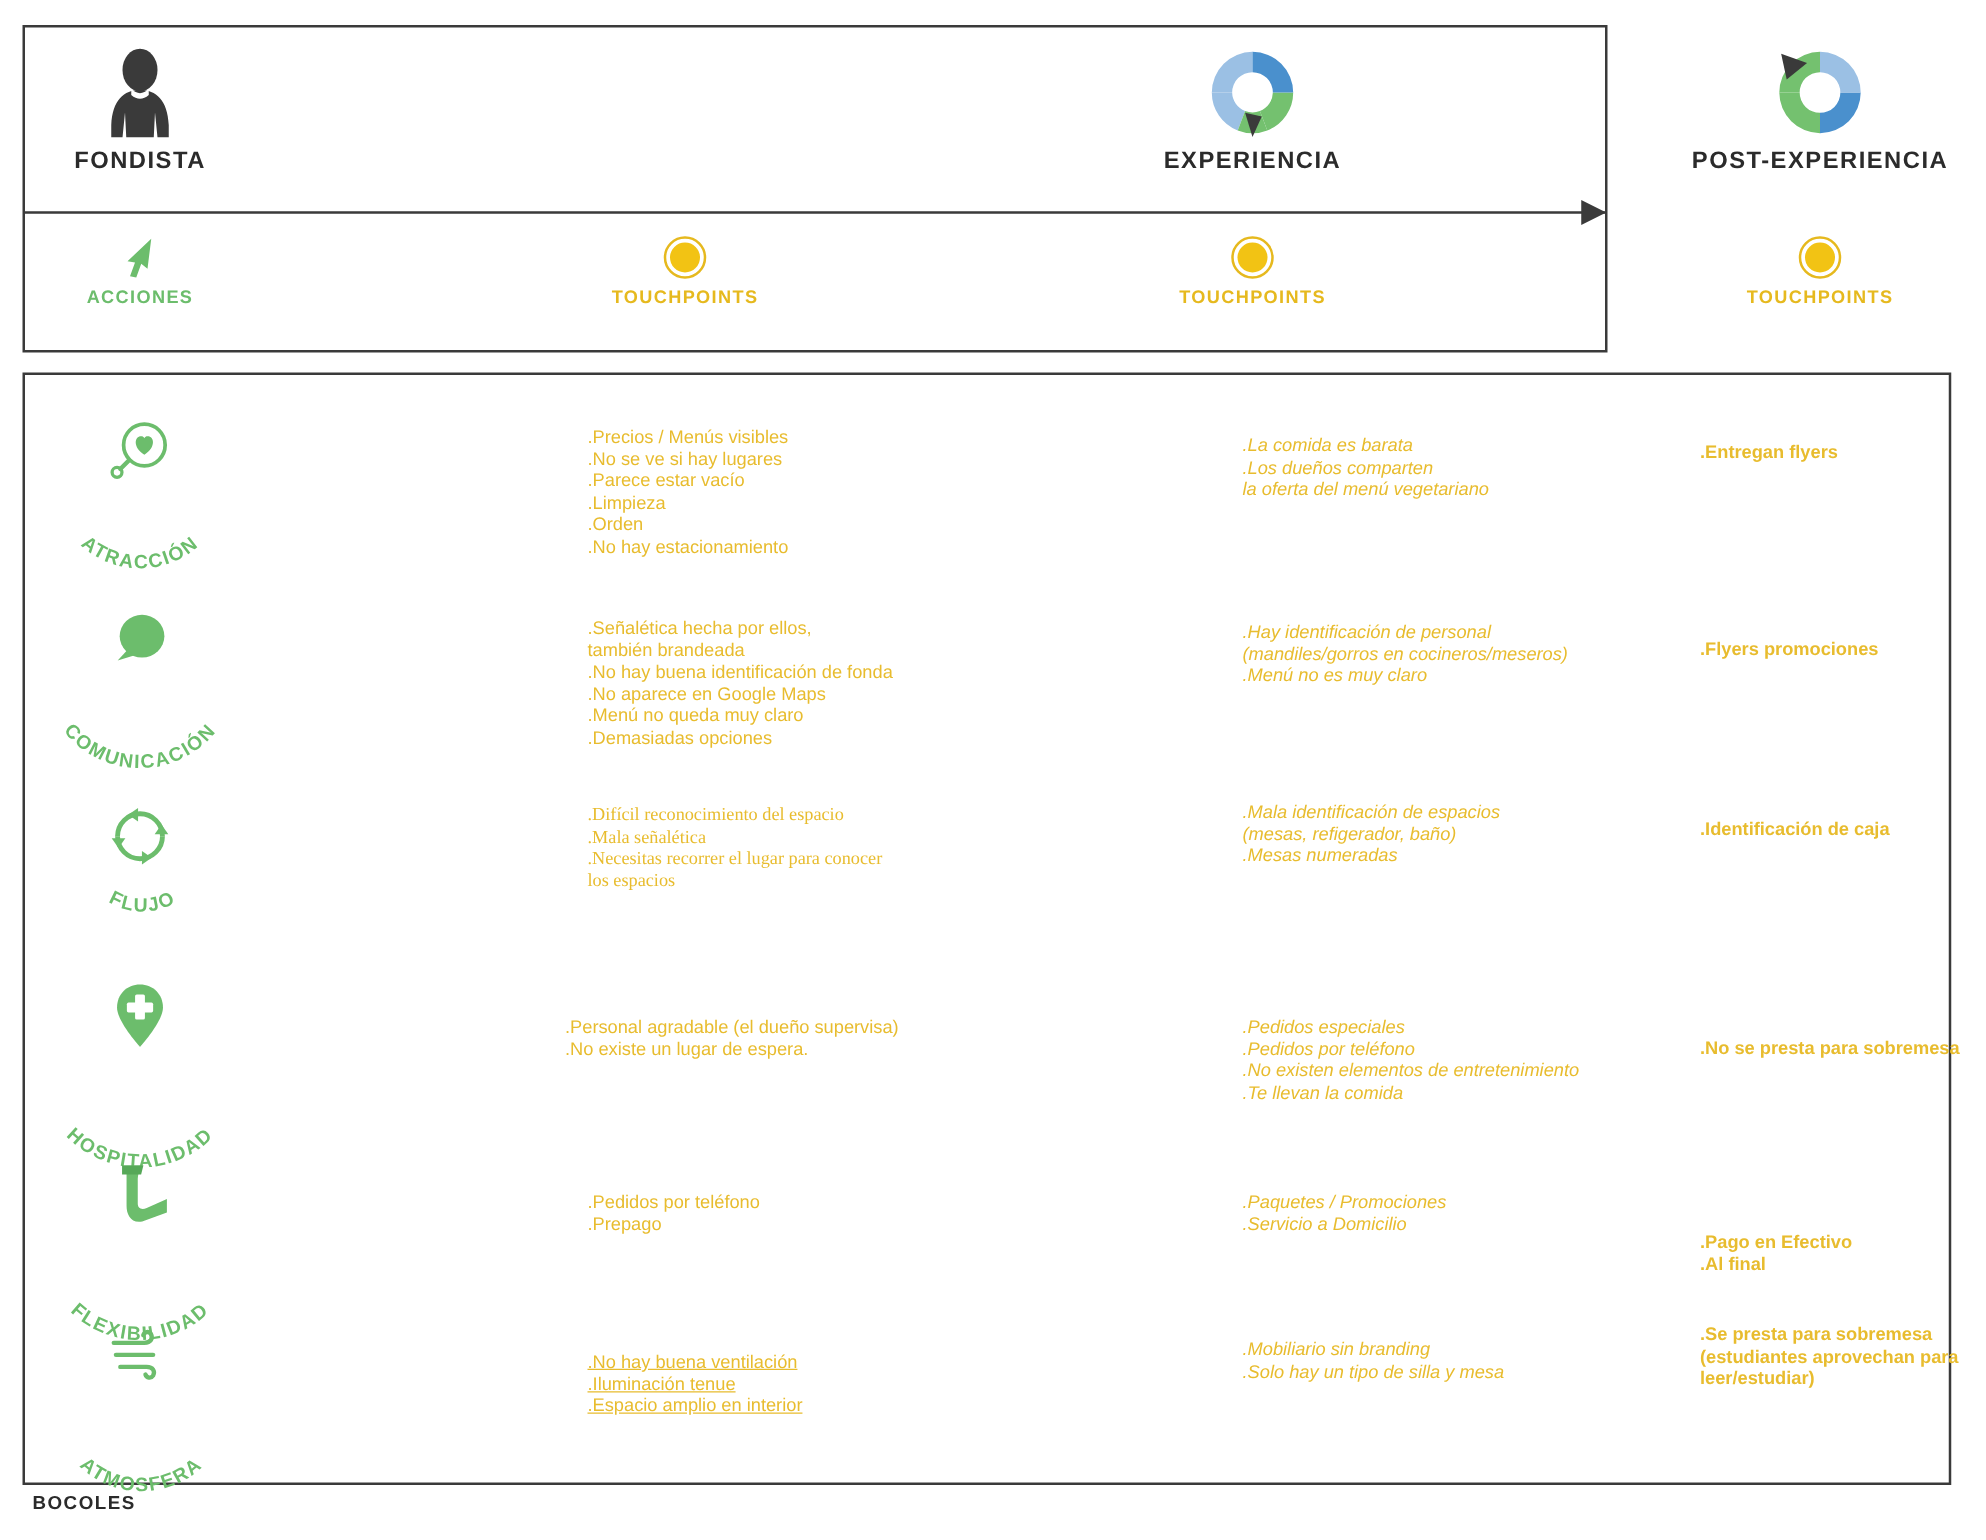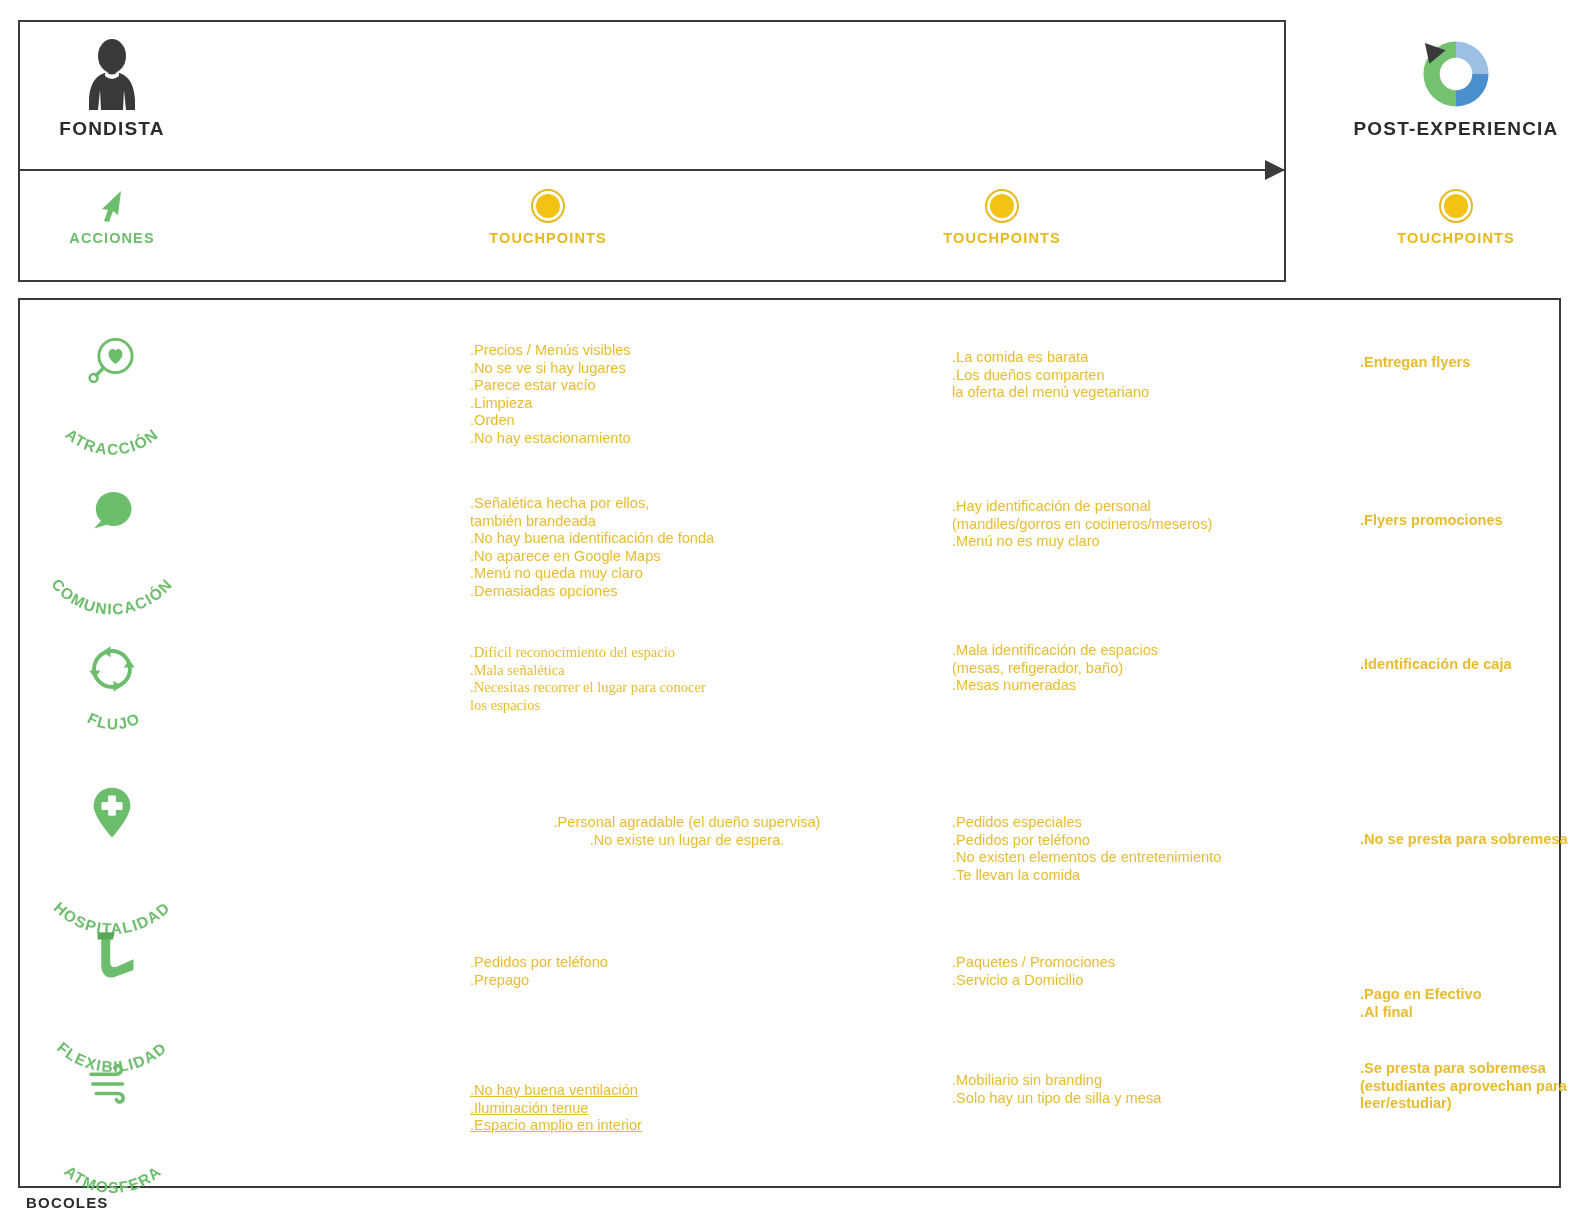--- a/index.html
+++ b/index.html
@@ -138,21 +138,21 @@
 
   .cell {
     position: absolute;
     font-size: 14.6px;
     line-height: 17.6px;
     color: #e8bc2e;
     white-space: pre-line;
     font-family: "Liberation Sans", sans-serif;
   }
   .cell.c1 { left: 450px; width: 450px; }
-  .cell.c2 { left: 932px; width: 400px; }
+  .cell.c2 { left: 974px; width: 400px; font-style: italic; }
   .cell.c3 { left: 1340px; width: 230px; font-weight: bold; }
 
   .footer-label {
     position: absolute;
     left: 26px;
     top: 1194px;
     font-size: 15px;
     letter-spacing: 1.2px;
     font-weight: 700;
     color: #2b2b2b;
@@ -171,20 +171,33 @@
       <svg width="62" height="72" viewBox="0 0 62 72">
         <ellipse cx="31" cy="18" rx="14" ry="17" fill="#3a3a3a"></ellipse>
         <path d="M31 34 C18 34 9 42 8 62 L8 72 L17 72 L19 52 L20 72 L42 72 L43 52 L45 72 L54 72 L54 62 C53 42 44 34 31 34 Z" fill="#3a3a3a"></path>
         <path d="M24 33 Q31 40 38 33 L38 38 Q31 44 24 38 Z" fill="#ffffff"></path>
       </svg>
     </div>
     <div class="stage-label">FONDISTA</div>
   </div>
 
 
+  <div class="stage" style="left:832px;">
+    <div class="stage-icon">
+      <svg width="74" height="74" viewBox="0 0 100 100">
+        <path d="M50 6 A44 44 0 0 0 6 50 L28 50 A22 22 0 0 1 50 28 Z" fill="#9bc0e4"></path>
+        <path d="M6 50 A44 44 0 0 0 34 91 L42 70 A22 22 0 0 1 28 50 Z" fill="#9bc0e4"></path>
+        <path d="M34 91 A44 44 0 0 0 66 91 L58 70 A22 22 0 0 1 42 70 Z" fill="#74c16f"></path>
+        <path d="M66 91 A44 44 0 0 0 94 50 L72 50 A22 22 0 0 1 58 70 Z" fill="#74c16f"></path>
+        <path d="M94 50 A44 44 0 0 0 50 6 L50 28 A22 22 0 0 1 72 50 Z" fill="#4a90cd"></path>
+        <polygon points="50,98 42,72 60,76" fill="#3a3a3a"></polygon>
+      </svg>
+    </div>
+    <div class="stage-label">EXPERIENCIA</div>
+  </div>
 
   <div class="stage" style="left:1286px;">
     <div class="stage-icon">
       <svg width="74" height="74" viewBox="0 0 100 100">
         <path d="M50 6 A44 44 0 0 0 6 50 L28 50 A22 22 0 0 1 50 28 Z" fill="#74c16f"></path>
         <path d="M6 50 A44 44 0 0 0 50 94 L50 72 A22 22 0 0 1 28 50 Z" fill="#74c16f"></path>
         <path d="M50 94 A44 44 0 0 0 94 50 L72 50 A22 22 0 0 1 50 72 Z" fill="#4a90cd"></path>
         <path d="M94 50 A44 44 0 0 0 50 6 L50 28 A22 22 0 0 1 72 50 Z" fill="#9bc0e4"></path>
         <polygon points="8,8 36,18 14,36" fill="#3a3a3a"></polygon>
       </svg>
@@ -324,21 +337,21 @@
           <path d="M26 3 C14 3 5 12 5 24 C5 37 26 60 26 60 C26 60 47 37 47 24 C47 12 38 3 26 3 Z" fill="#6cbd6c"></path>
           <rect x="21.5" y="12" width="9" height="23" rx="1.5" fill="#ffffff"></rect>
           <rect x="14" y="19.5" width="24" height="9" rx="1.5" fill="#ffffff"></rect>
         </svg>
       </div>
       <svg class="row-arc-label" viewBox="0 0 148 74">
         <path id="arcD" d="M-8,22 A82,82 0 0 0 156,22" fill="none"></path>
         <text><textPath href="#arcD" startOffset="50%" text-anchor="middle">HOSPITALIDAD</textPath></text>
       </svg>
     </div>
-    <div class="cell c1" style="top:36px;left:432px;width:470px;text-align:center;">.Personal agradable (el dueño supervisa)
+    <div class="cell c1" style="top:36px;left:432px;width:470px;">.Personal agradable (el dueño supervisa)
 .No existe un lugar de espera.</div>
     <div class="cell c2" style="top:36px;">.Pedidos especiales
 .Pedidos por teléfono
 .No existen elementos de entretenimiento
 .Te llevan la comida</div>
     <div class="cell c3" style="top:53px;width:250px;">.No se presta para sobremesa</div>
   </div>
 
   <div class="row" style="top:618px;">
     <div class="row-icon-wrap">

